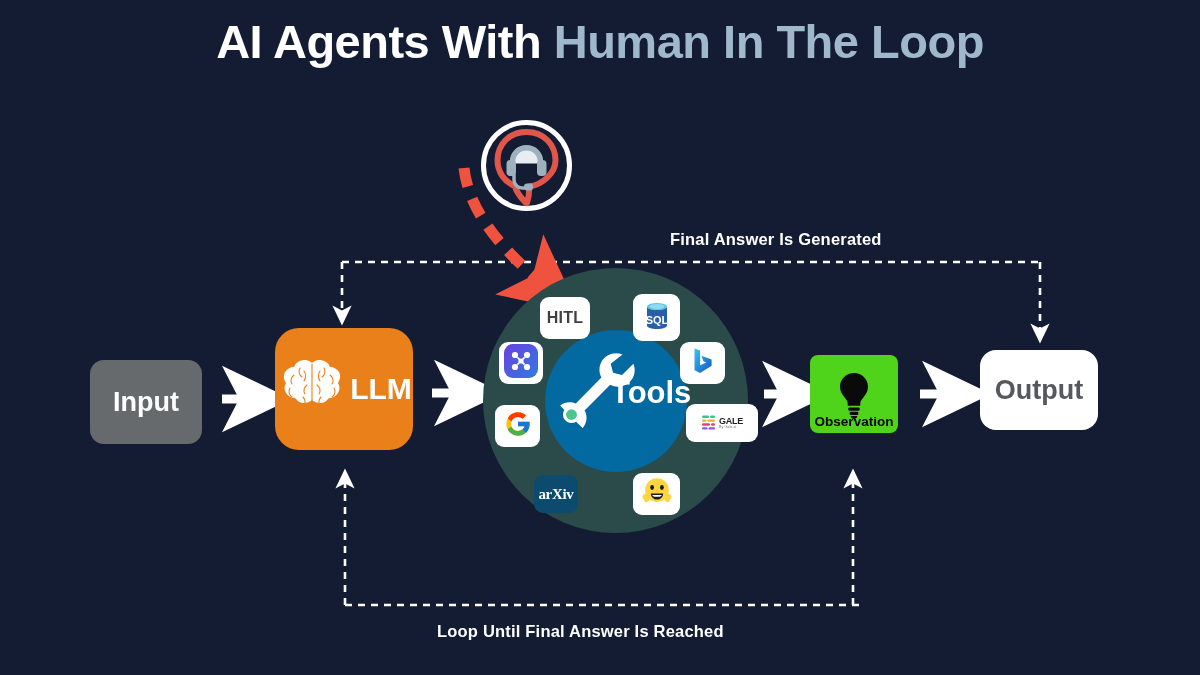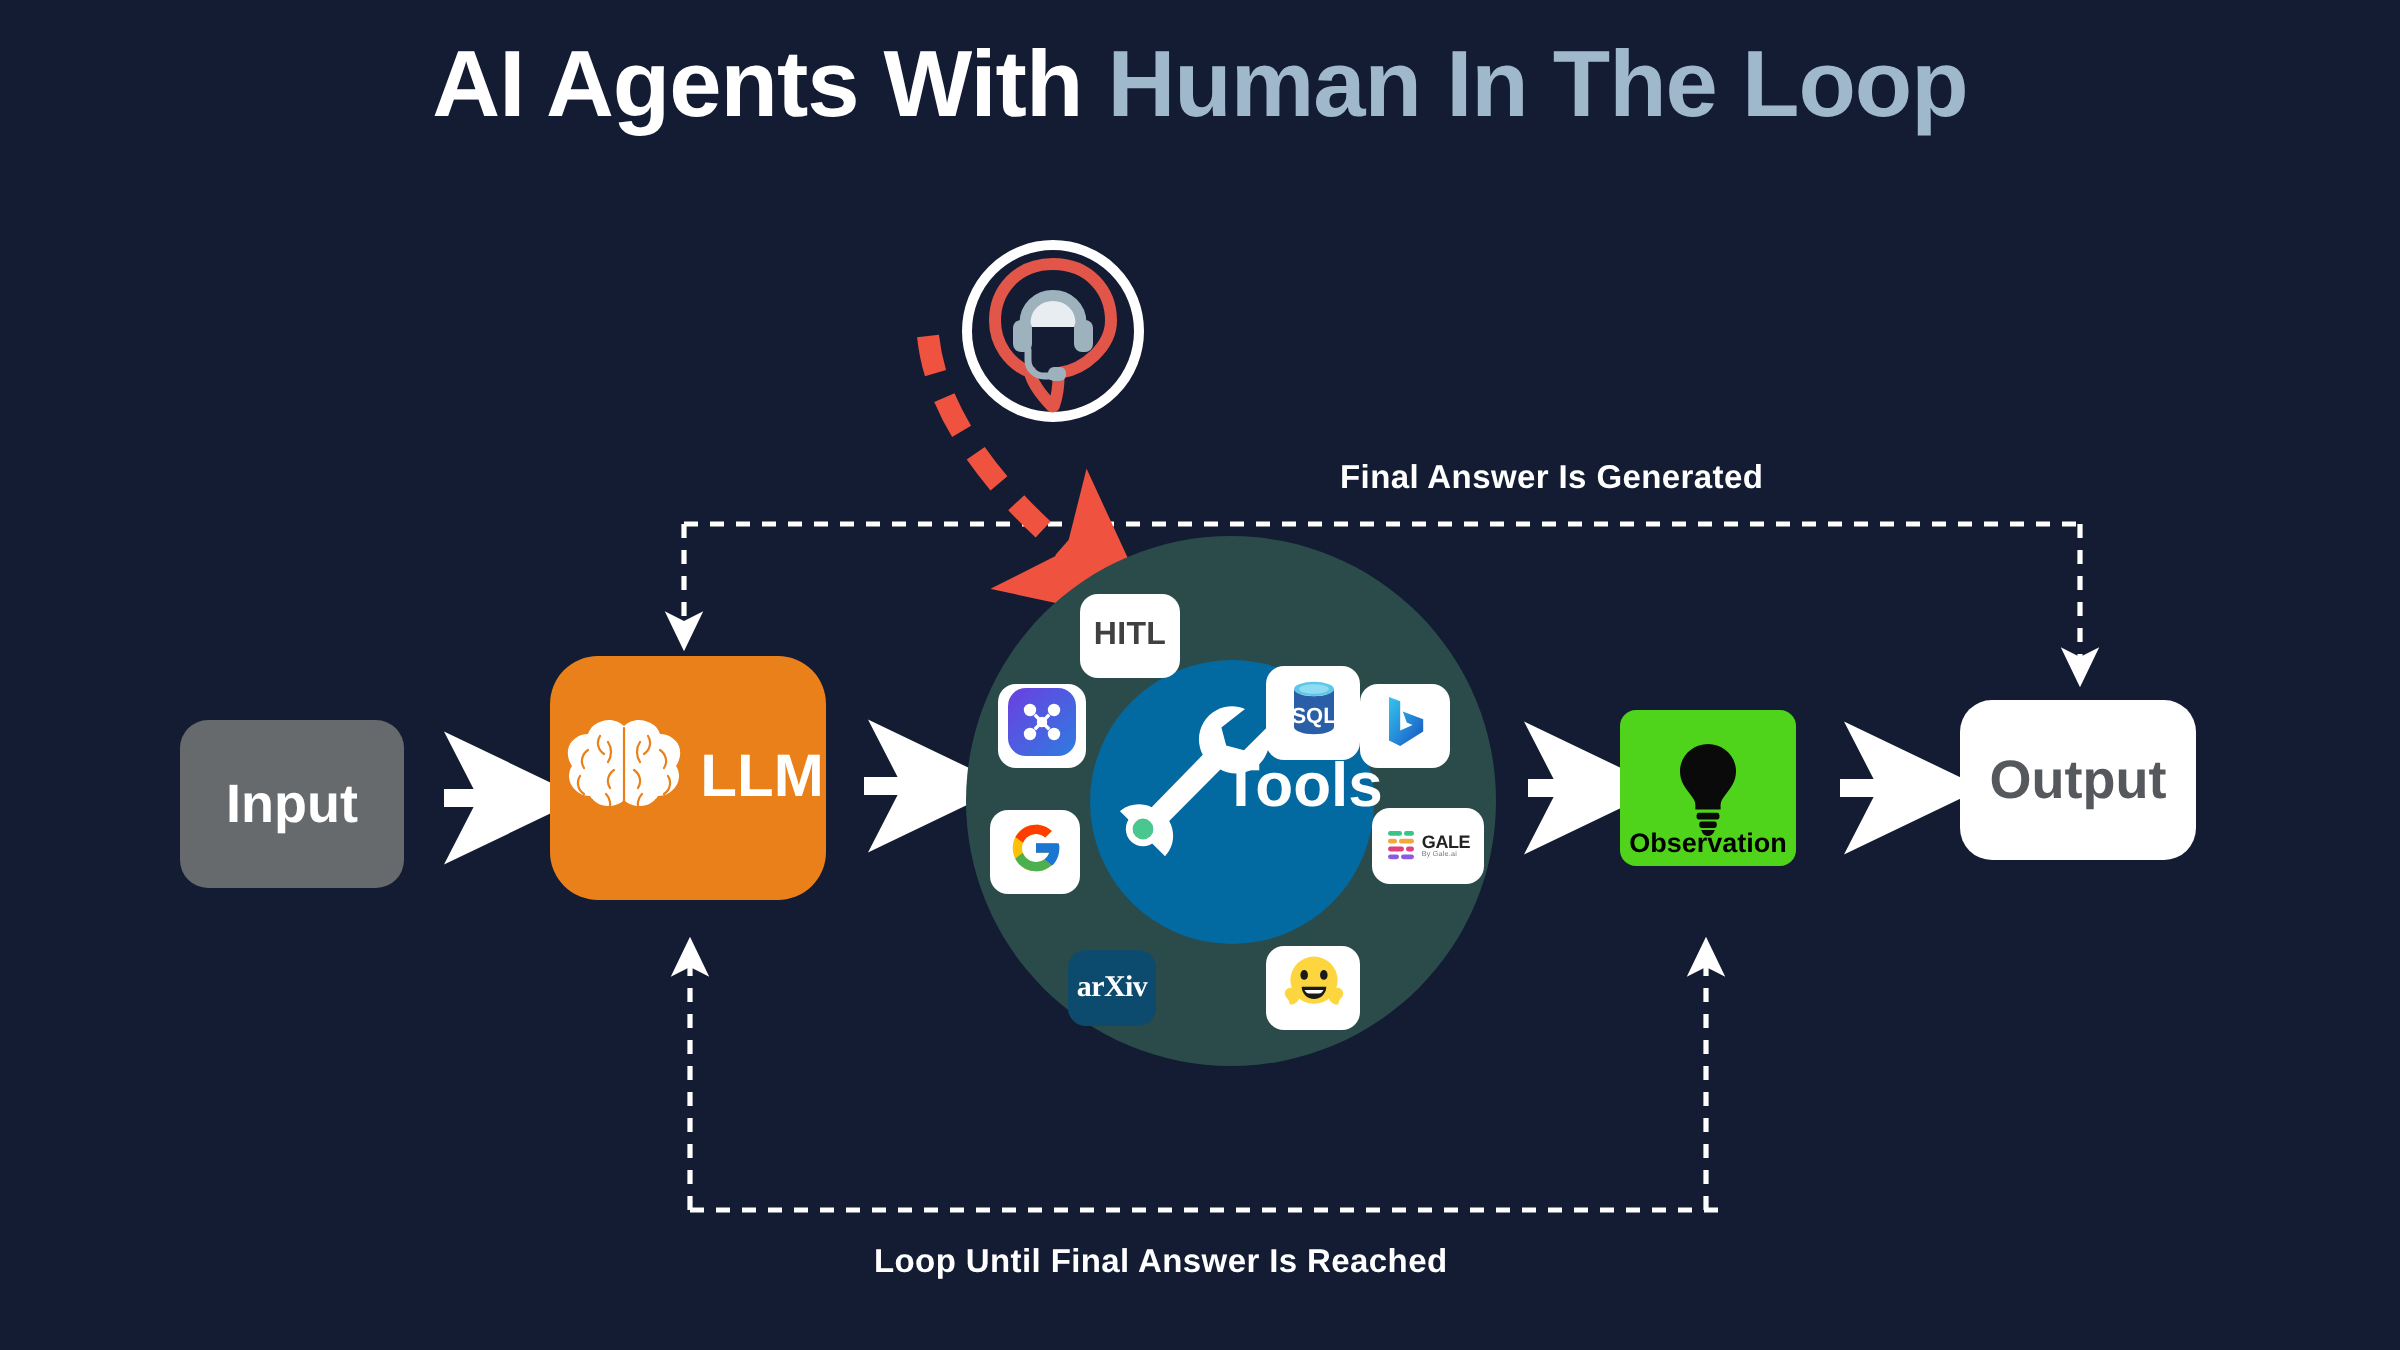--- a/index.html
+++ b/index.html
@@ -72,25 +72,25 @@
     color:#ffffff; font-size:31px; font-weight:bold; line-height:1;
   }
 
   
   .chip {
     position:absolute; background:#ffffff; border-radius:9px;
     display:flex; align-items:center; justify-content:center;
     overflow:hidden;
   }
   .chip-hitl  { left:540px; top:297px; width:50px; height:42px; }
-  .chip-sql   { left:633px; top:294px; width:47px; height:47px;margin-top:39px; }
+  .chip-sql   { left:633px; top:294px; width:47px; height:47px; }
   .chip-lang  { left:499px; top:342px; width:44px; height:42px; }
   .chip-bing  { left:680px; top:342px; width:45px; height:42px; }
   .chip-google{ left:495px; top:405px; width:45px; height:42px; }
-  .chip-gale  { left:686px; top:404px; width:56px; height:38px; }
+  .chip-gale  { left:686px; top:404px; width:72px; height:38px; }
   .chip-arxiv { left:534px; top:475px; width:44px; height:38px; background:#0c4a6e; }
   .chip-hf    { left:633px; top:473px; width:47px; height:42px; }
 
   .hitl-text { color:#404040; font-size:16px; font-weight:bold; letter-spacing:0.2px; }
   .arxiv-text{ color:#ffffff; font-size:15px; font-weight:bold; letter-spacing:-0.3px;
                font-family:"Liberation Serif", serif; }
 
   
   .avatar { position:absolute; left:481px; top:120px; width:91px; height:95px; }
 

